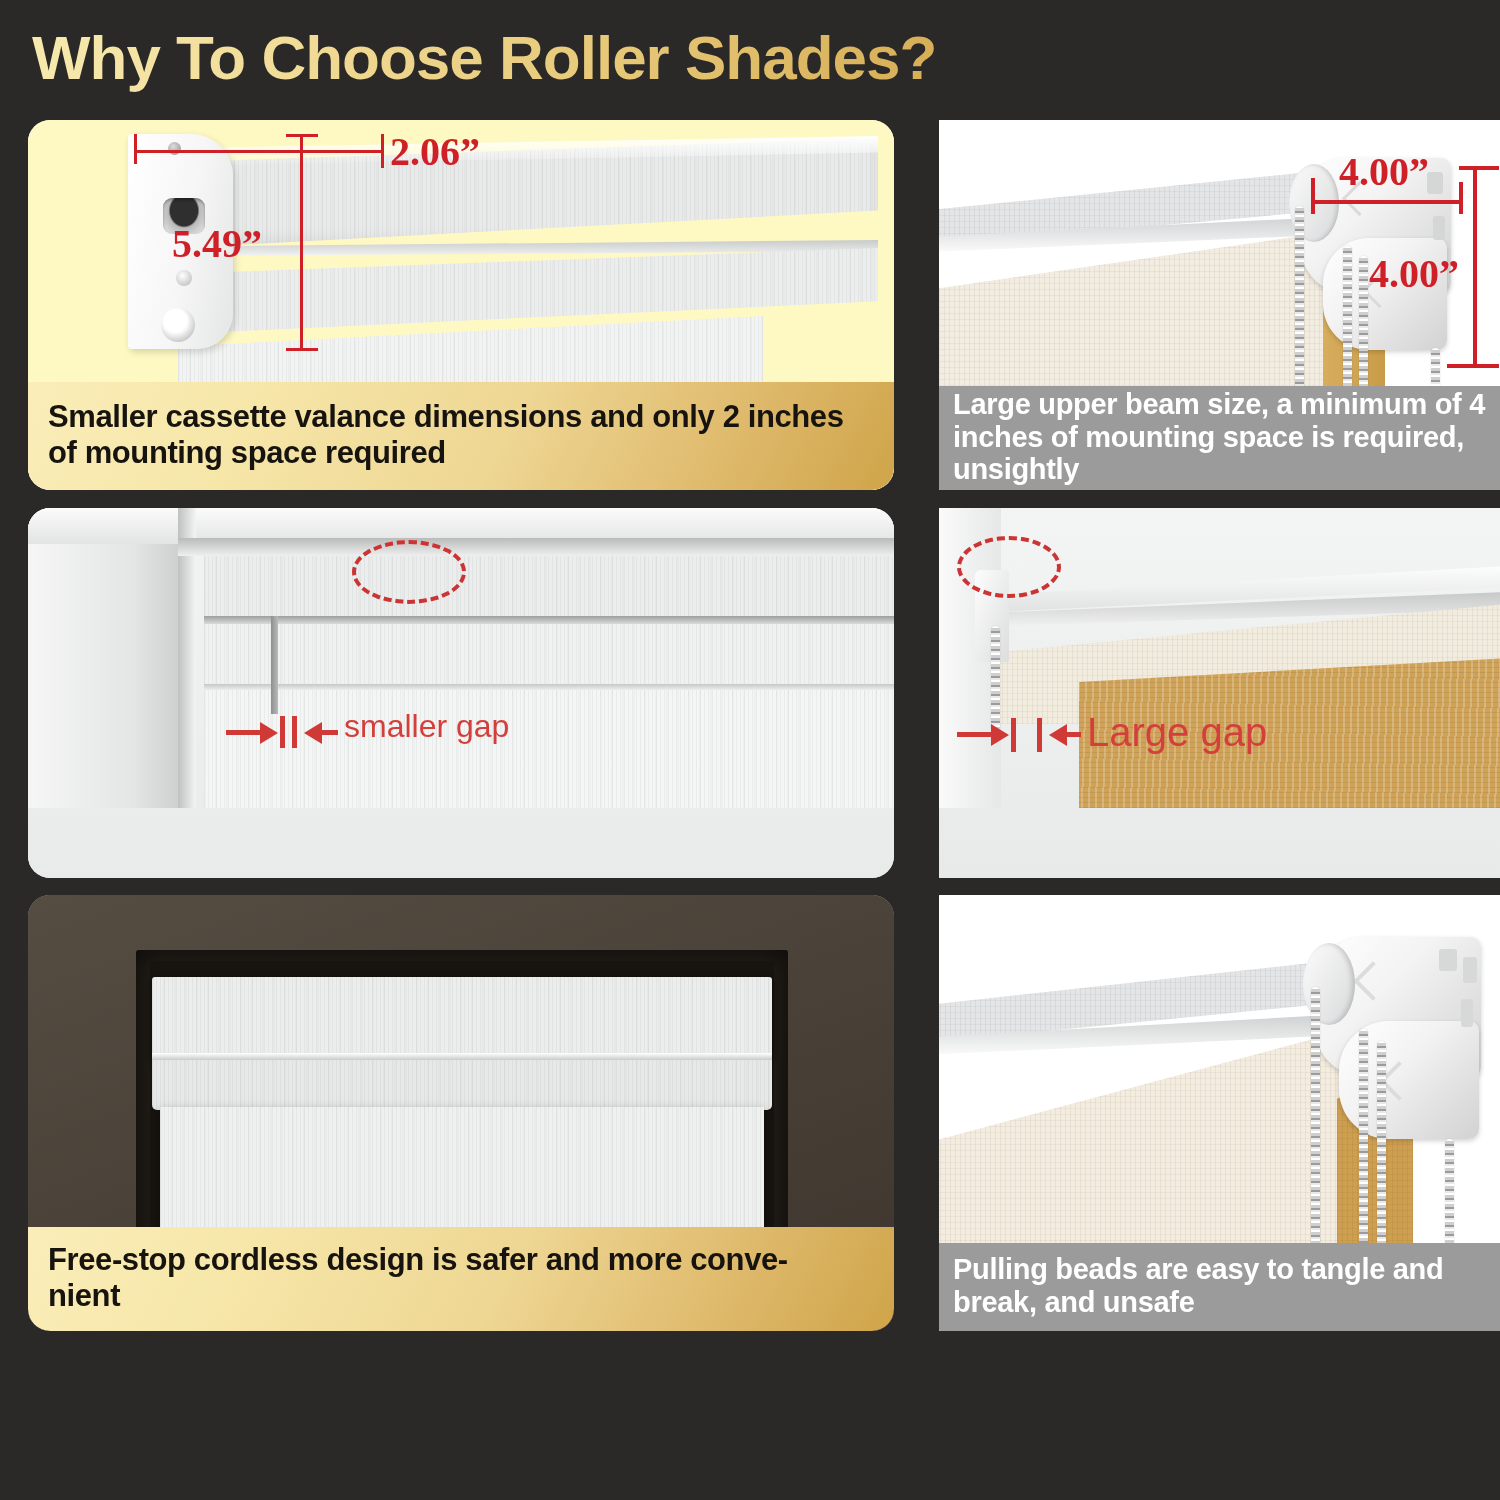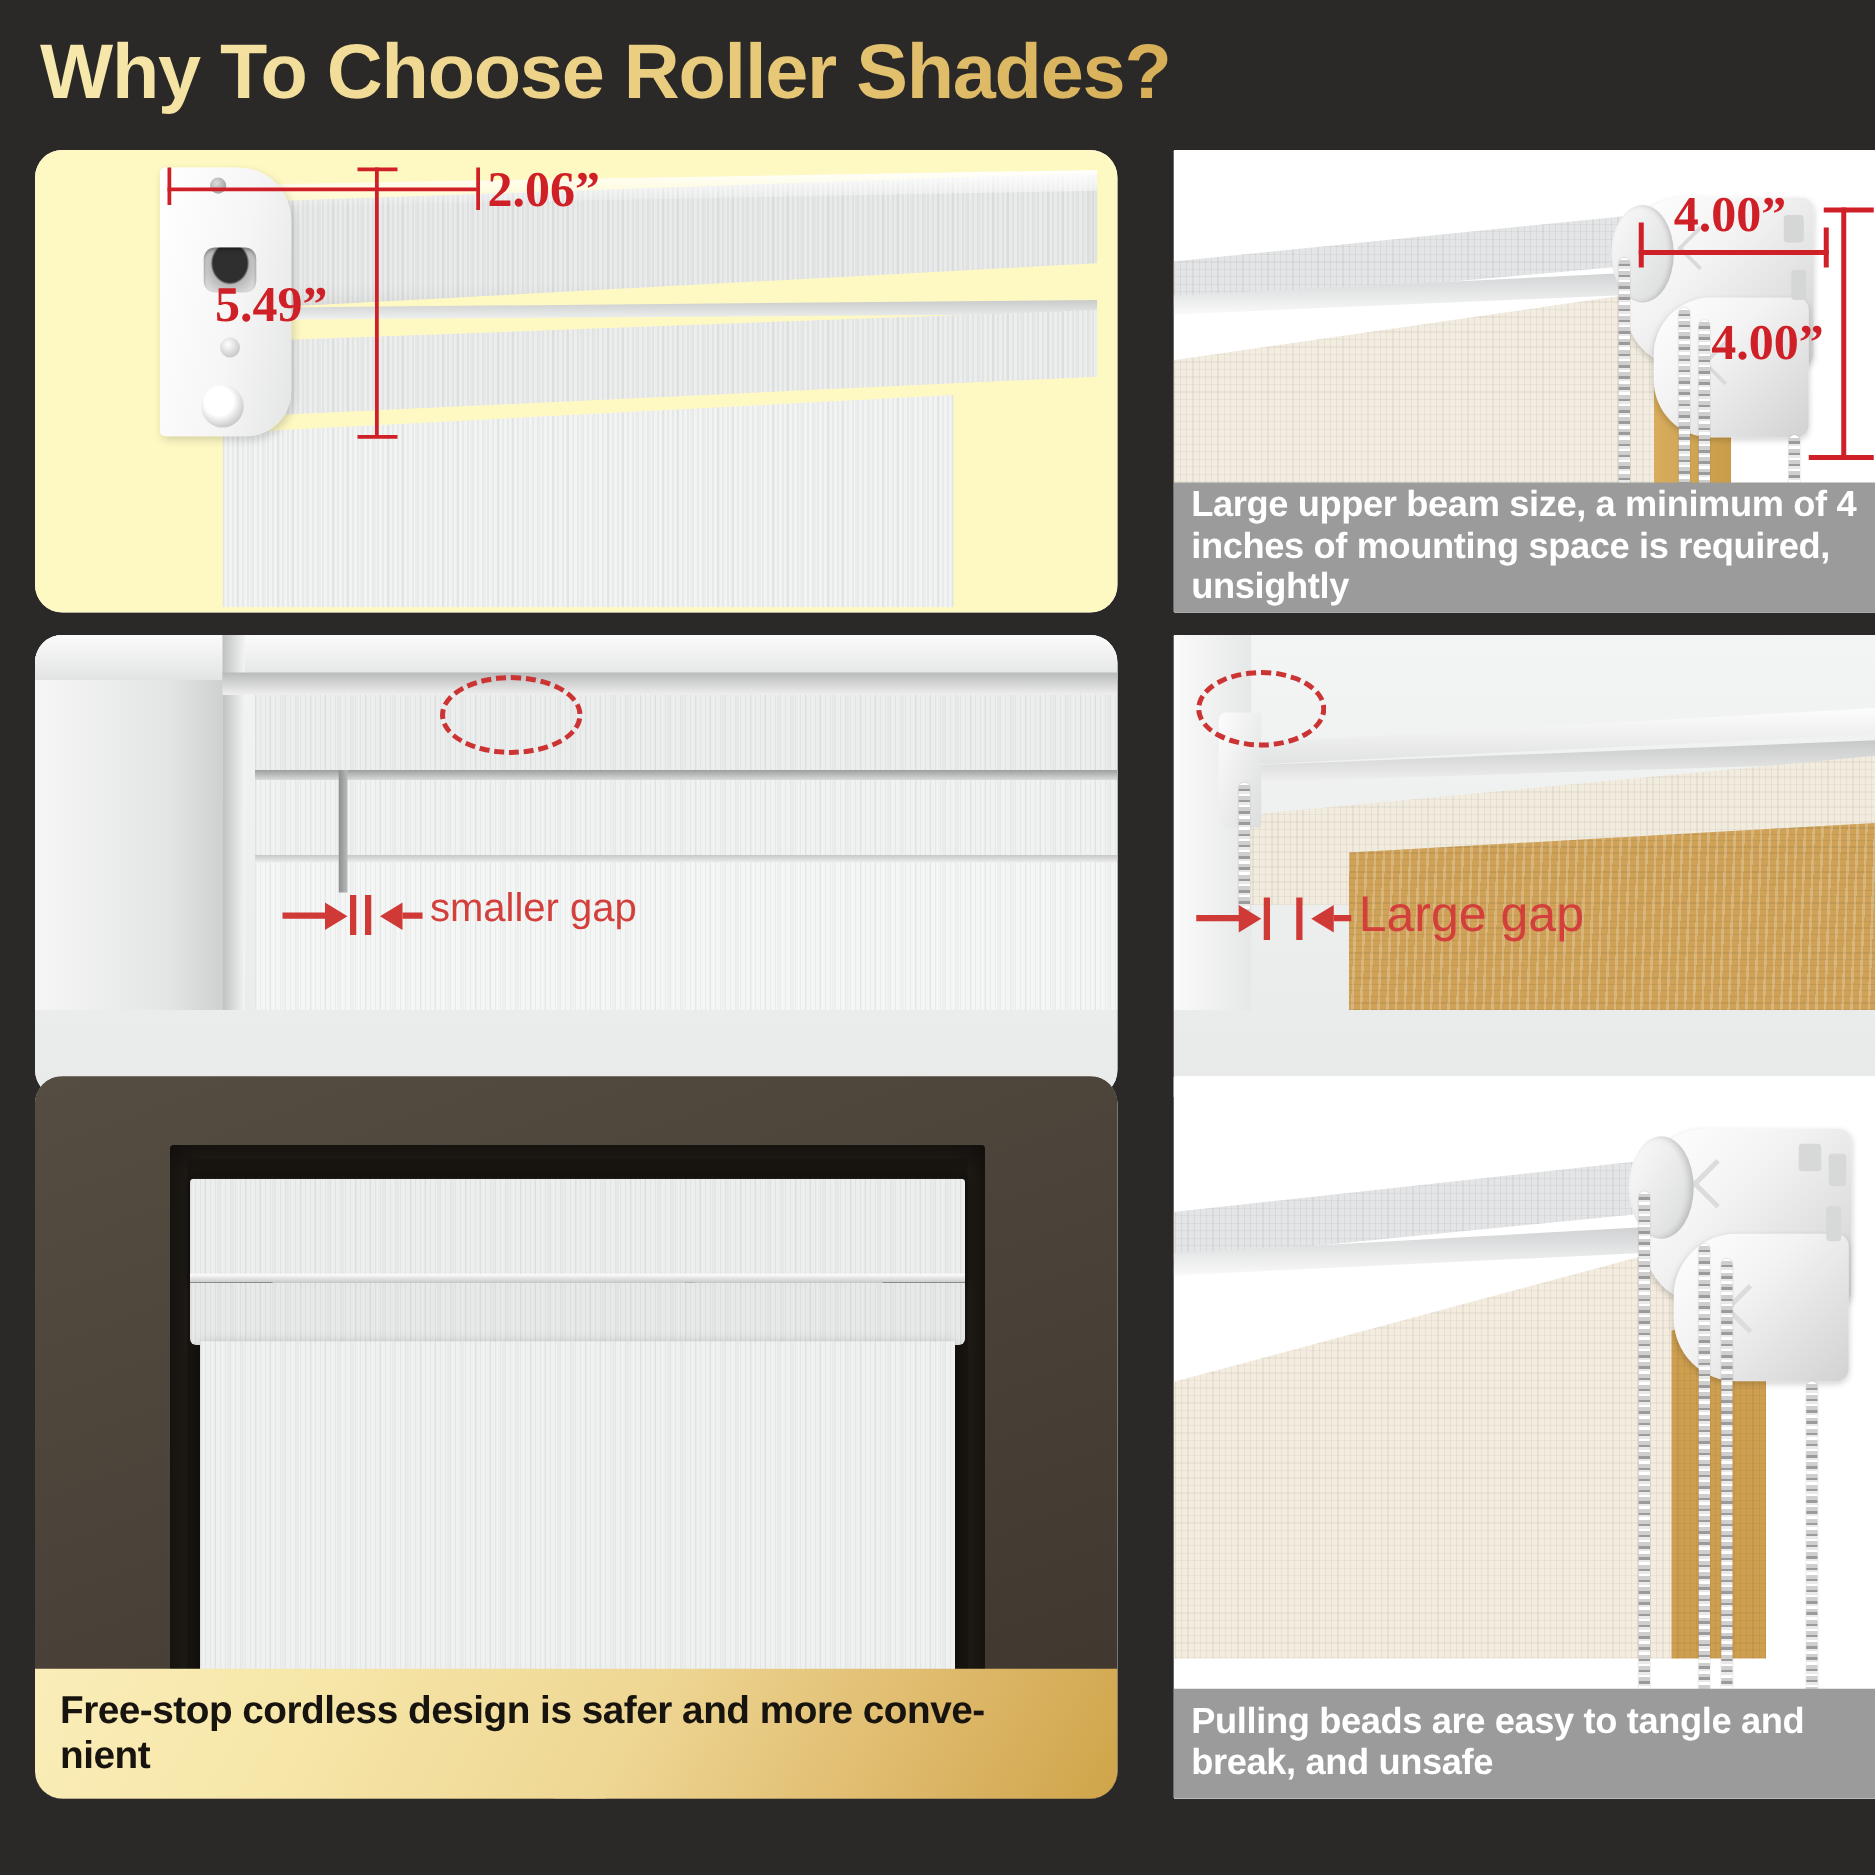--- a/index.html
+++ b/index.html
@@ -22,21 +22,21 @@
     white-space:nowrap;
   }
 
   
   .panel{position:absolute;overflow:hidden;background:#fff;}
   .panel.left{border-radius:22px;}
   .panel.right{border-radius:1px;margin-left:29px;}
 
   .r1{top:120px;height:370px;}
   .r2{top:508px;height:370px;}
-  .r3{top:861px;height:578px;}
+  .r3{top:895px;height:436px;}
   .colL{left:28px;width:866px;}
   .colR{left:910px;width:566px;}
 
   .art{position:absolute;left:0;top:0;right:0;bottom:0;overflow:hidden;}
 
   
   .cap{
     position:absolute;left:0;right:0;bottom:0;
     box-sizing:border-box;
     display:flex;align-items:center;
@@ -153,20 +153,23 @@
       <div class="dimline" style="left:106px;top:14px;width:3px;height:30px;"></div>
       <div class="dimline" style="left:353px;top:14px;width:3px;height:34px;"></div>
       <div class="dimtxt" style="left:362px;top:8px;font-size:40px;font-family:'Liberation Serif',serif;">2.06”</div>
 
       <div class="dimline" style="left:272px;top:14px;width:3px;height:216px;"></div>
       <div class="dimline" style="left:258px;top:14px;width:32px;height:3px;"></div>
       <div class="dimline" style="left:258px;top:228px;width:32px;height:3px;"></div>
       <div class="dimtxt" style="left:144px;top:100px;font-size:40px;font-family:'Liberation Serif',serif;">5.49”</div>
     </div>
 
+    <div class="cap cap-gold tall">
+      <span class="cap-txt">Smaller cassette valance dimensions and only 2 inches of mounting space required</span>
+    </div>
   </div>
 
   <div class="panel right r1 colR">
     <div class="art" style="background:#fff;">
 
       <div class="lin-tex" style="position:absolute;left:-10px;top:48px;width:420px;height:78px;background-color:#e4e5e6;
            clip-path:polygon(0% 54%,100% 0%,100% 52%,0% 100%);"></div>
       <div style="position:absolute;left:-10px;top:96px;width:420px;height:36px;background:linear-gradient(180deg,#cfd1d2,#fafafa);
            clip-path:polygon(0% 58%,100% 0%,100% 50%,0% 100%);"></div>
 

